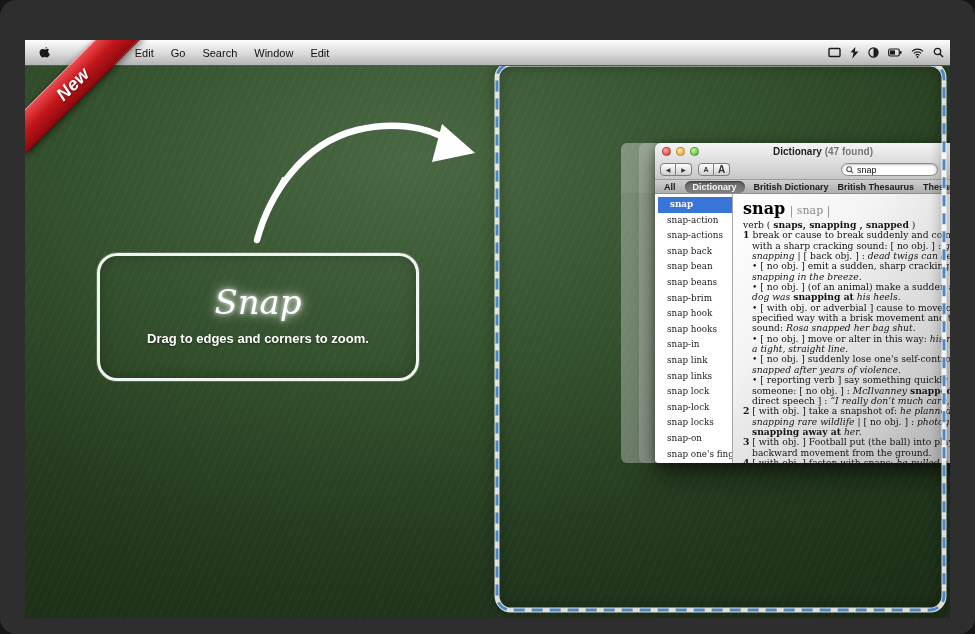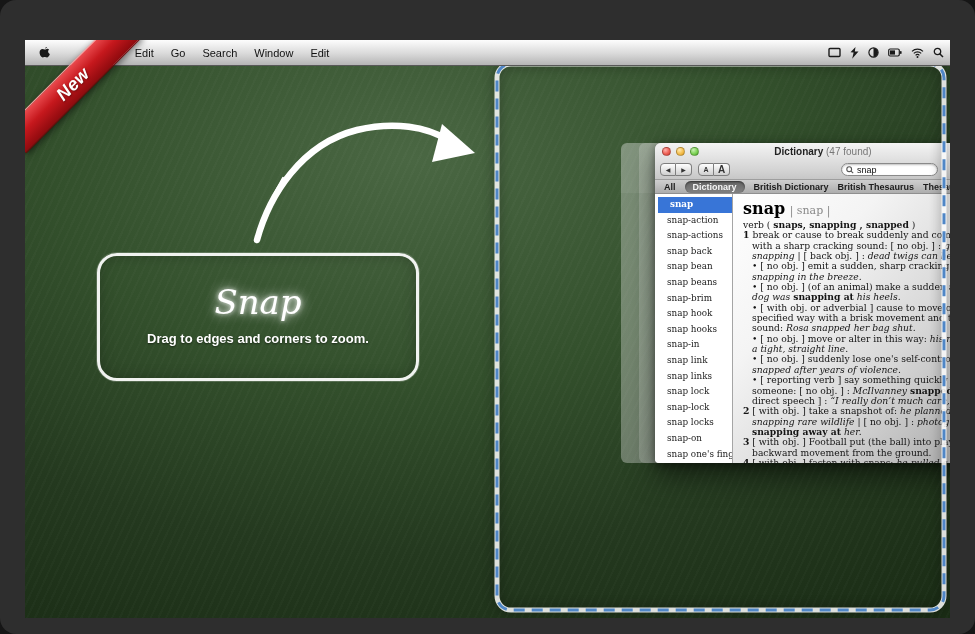--- a/index.html
+++ b/index.html
@@ -46,21 +46,21 @@
   .window{position:absolute;left:630px;top:103px;width:336px;height:320px;z-index:12;border-radius:6px 6px 4px 4px;
     box-shadow:0 12px 28px rgba(0,0,0,.5),0 2px 8px rgba(0,0,0,.4);background:#ccc;overflow:hidden;}
   .chrome{height:50px;background:linear-gradient(#f4f4f4,#d3d3d3 55%,#b2b2b2);}
   .titlebar{height:17px;display:flex;align-items:center;position:relative;}
   .lights{display:flex;gap:5px;margin-left:7px;}
   .light{width:9px;height:9px;border-radius:50%;border:1px solid rgba(0,0,0,.25);}
   .l-red{background:radial-gradient(circle at 35% 30%,#ffb2ac,#ee6156 55%,#c8382d);}
   .l-yellow{background:radial-gradient(circle at 35% 30%,#ffe9b0,#f5bf4f 55%,#d99a22);}
   .l-green{background:radial-gradient(circle at 35% 30%,#c7f0b2,#7ed356 55%,#4ba32a);}
   .wtitle{position:absolute;left:0;right:0;text-align:center;font-size:10px;color:#222;font-weight:bold;}
-  .wtitle .dim{font-weight:normal;color:#777;}
+  .wtitle .dim{font-weight:bold;color:#777;}
   .toolbar{height:19px;display:flex;align-items:center;padding:0 5px;gap:6px;}
   .seg{display:flex;}
   .segbtn{width:16px;height:13px;border:1px solid #7e7e7e;background:linear-gradient(#fefefe,#cfcfcf);
     display:flex;align-items:center;justify-content:center;font-size:6px;color:#333;}
   .segbtn:first-child{border-radius:4px 0 0 4px;}
   .segbtn:last-child{border-radius:0 4px 4px 0;border-left:none;}
   .fontA-sm{font-size:7px;font-weight:bold;} .fontA-lg{font-size:10px;font-weight:bold;}
   .searchbox{margin-left:auto;margin-right:48px;width:97px;height:13px;background:#fff;border:1px solid #8a8a8a;border-radius:8px;
     display:flex;align-items:center;padding:0 4px;box-shadow:inset 0 1px 2px rgba(0,0,0,.25);}
   .searchbox input{border:none;outline:none;width:70px;font-size:9px;font-family:"Liberation Sans",sans-serif;color:#111;background:transparent;padding:0 0 0 3px;}

